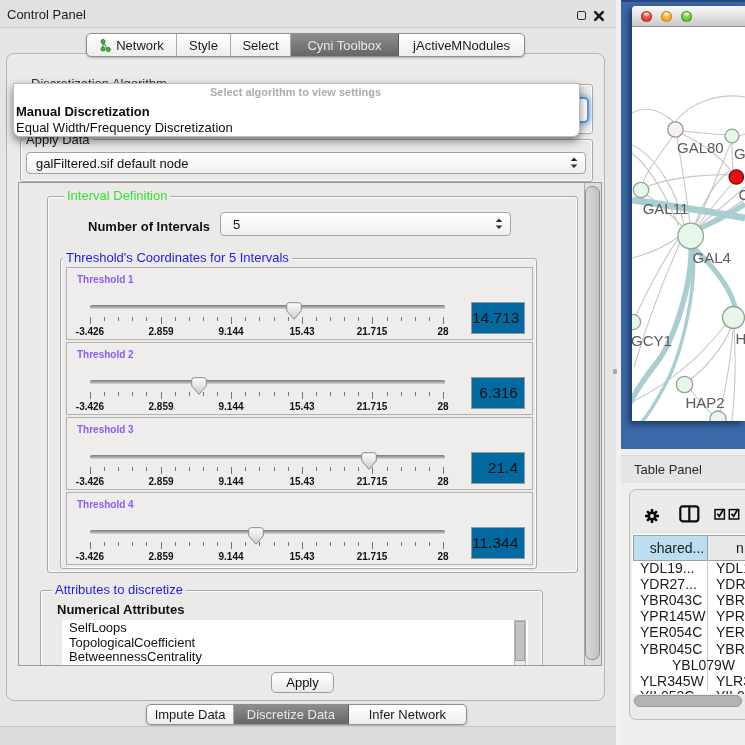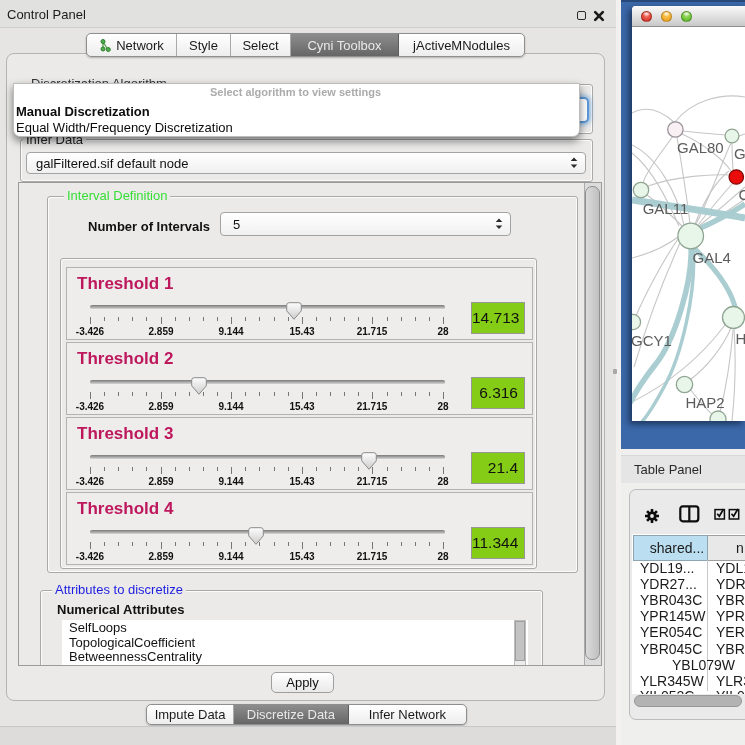--- a/index.html
+++ b/index.html
@@ -22,30 +22,30 @@
   
   .group{border:1px solid #a9a9a9;border-radius:3px;box-shadow:inset 1px 1px 0 #fbfbfb, inset -1px -1px 0 #fbfbfb;}
   .gtitle{position:absolute;font-size:13px;padding:0 3px;background:#ebeae9;line-height:13px;}
   
   .combo{background:linear-gradient(#ffffff,#f0f0f0);border:1px solid #a3a3a3;border-radius:4px;
          font-size:13px;color:#111;display:flex;align-items:center;}
   .combo .ct{padding-left:9px;}
   .arrows{position:absolute;right:7px;top:50%;transform:translateY(-50%);width:8px;}
   
   .tpanel{left:47px;width:465px;height:71px;background:#eeedec;border:1px solid #b3b2b1;}
-  .tlabel{position:absolute;left:10px;top:6px;font-weight:bold;font-size:17px;color:#be185d;}
+  .tlabel{position:absolute;left:10px;top:6px;font-weight:bold;font-size:10px;color:#8b5cf6;}
   .track{position:absolute;left:23px;top:37px;width:355px;height:3px;border-radius:2px;
          background:linear-gradient(#8f8f8f,#d6d6d6);border-top:1px solid #858585;border-bottom:1px solid #efefef;}
   .tickmin{position:absolute;left:23px;top:49px;width:355px;height:4px;
          background:repeating-linear-gradient(to right,#767676 0 1px,transparent 1px 14.12px);}
   .tickmaj{position:absolute;left:23px;top:49px;width:355px;height:7px;
          background:repeating-linear-gradient(to right,#767676 0 1px,transparent 1px 70.6px);}
   .slabel{position:absolute;top:58px;width:60px;text-align:center;font-size:10px;font-weight:bold;color:#111;}
   .thumb{position:absolute;top:34px;width:16px;height:18px;}
-  .vbox{position:absolute;left:404px;top:34px;width:46px;height:30px;background:#84cc16;
+  .vbox{position:absolute;left:404px;top:34px;width:46px;height:30px;background:#0369a1;
         border:1px solid #979797;font-size:15.5px;color:#111;text-align:right;
         padding-right:6px;line-height:30px;}
   
   #overlay{left:13px;top:83px;width:565px;height:52px;background:#ffffff;
            border:1px solid #bcbcbc;border-radius:0 0 7px 7px;
            box-shadow:0 4px 9px rgba(0,0,0,.5);z-index:40;}
   
   #viewport{left:18px;top:182px;width:582px;height:482px;border:1px solid #9b9b9b;
             background:#ebeae9;overflow:hidden;}
   .vsb-track{position:absolute;right:0;top:0;width:16px;height:482px;background:#dcdcdc;border-left:1px solid #ababab;}
@@ -96,21 +96,21 @@
 <div class="abs gtitle" style="left:28px;top:77px;color:#333;">Discretization Algorithm</div>
 <div class="abs group" style="left:20px;top:84px;width:571px;height:48px;"></div>
 <div class="abs" style="left:470px;top:97px;width:115px;height:22px;background:#fff;border:2px solid #5b97d6;border-radius:5px;box-shadow:0 0 4px 2px rgba(92,154,216,.6);"></div>
 
 <div class="abs" id="overlay"></div>
 <div class="abs" style="left:13px;top:86px;width:565px;text-align:center;font-size:11px;font-weight:bold;color:#ababab;z-index:41;">Select algorithm to view settings</div>
 <div class="abs" style="left:16px;top:104px;font-size:13px;font-weight:bold;color:#0c0c0c;z-index:41;">Manual Discretization</div>
 <div class="abs" style="left:16px;top:120px;font-size:13px;color:#0c0c0c;z-index:41;">Equal Width/Frequency Discretization</div>
 
 <div class="abs group" style="left:20px;top:139px;width:571px;height:41px;"></div>
-<div class="abs gtitle" style="left:23px;top:133px;color:#222;">Infer Data</div>
+<div class="abs gtitle" style="left:23px;top:133px;color:#222;">Apply Data</div>
 <div class="abs combo" style="left:26px;top:152px;width:558px;height:20px;">
   <span class="ct">galFiltered.sif default node</span>
   <svg class="arrows" width="8" height="12" viewBox="0 0 8 12">
     <path d="M0.7,4 L4,0.5 L7.3,4 Z" fill="#2b2b2b"></path>
     <path d="M0.7,7.5 L4,11 L7.3,7.5 Z" fill="#2b2b2b"></path>
   </svg>
 </div>
 
 <div class="abs" id="viewport">
 
@@ -118,20 +118,21 @@
   <div class="abs gtitle" style="left:45px;top:6px;color:#36df36;">Interval Definition</div>
   <div class="abs" style="left:69px;top:36px;font-size:13px;font-weight:bold;color:#111;">Number of Intervals</div>
   <div class="abs combo" style="left:201px;top:29px;width:289px;height:22px;">
     <span class="ct" style="padding-left:12px;">5</span>
     <svg class="arrows" width="8" height="12" viewBox="0 0 8 12">
       <path d="M0.7,4 L4,0.5 L7.3,4 Z" fill="#2b2b2b"></path>
       <path d="M0.7,7.5 L4,11 L7.3,7.5 Z" fill="#2b2b2b"></path>
     </svg>
   </div>
   <div class="abs group" style="left:41px;top:75px;width:475px;height:309px;"></div>
+  <div class="abs gtitle" style="left:44px;top:68px;color:#1d1de0;">Threshold's Coordinates for 5 Intervals</div>
 
   <div class="abs tpanel" style="top:84px;">
     <div class="tlabel">Threshold 1</div>
     <div class="track"></div>
       <div class="tickmin"></div>
       <div class="tickmaj"></div>
     <div class="slabel" style="left:-7px;">-3.426</div>
     <div class="slabel" style="left:64px;">2.859</div>
     <div class="slabel" style="left:134px;">9.144</div>
     <div class="slabel" style="left:205px;">15.43</div>

